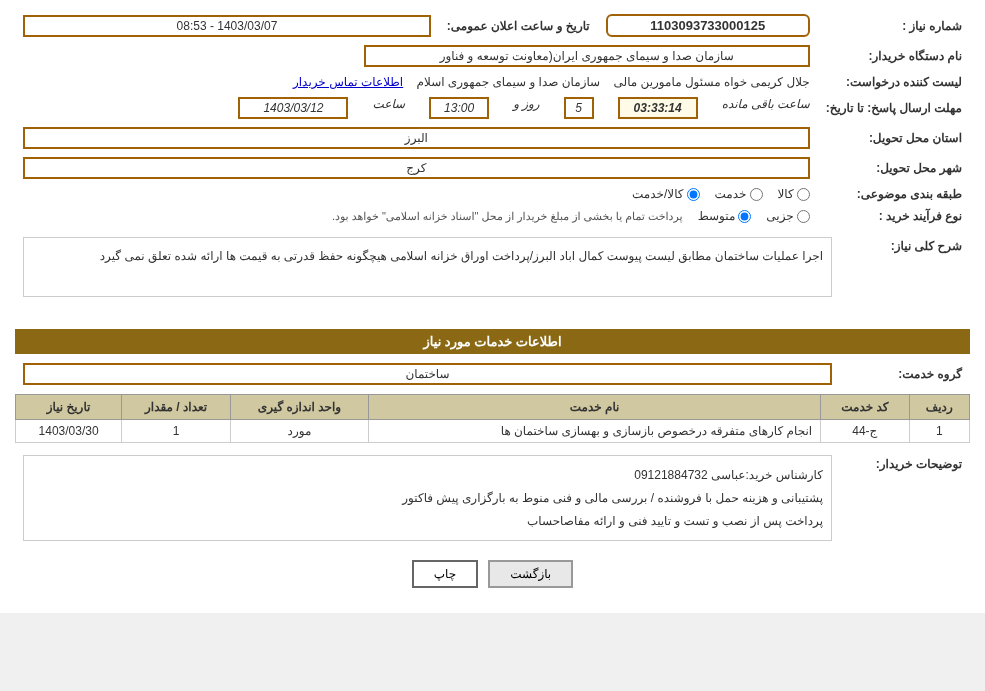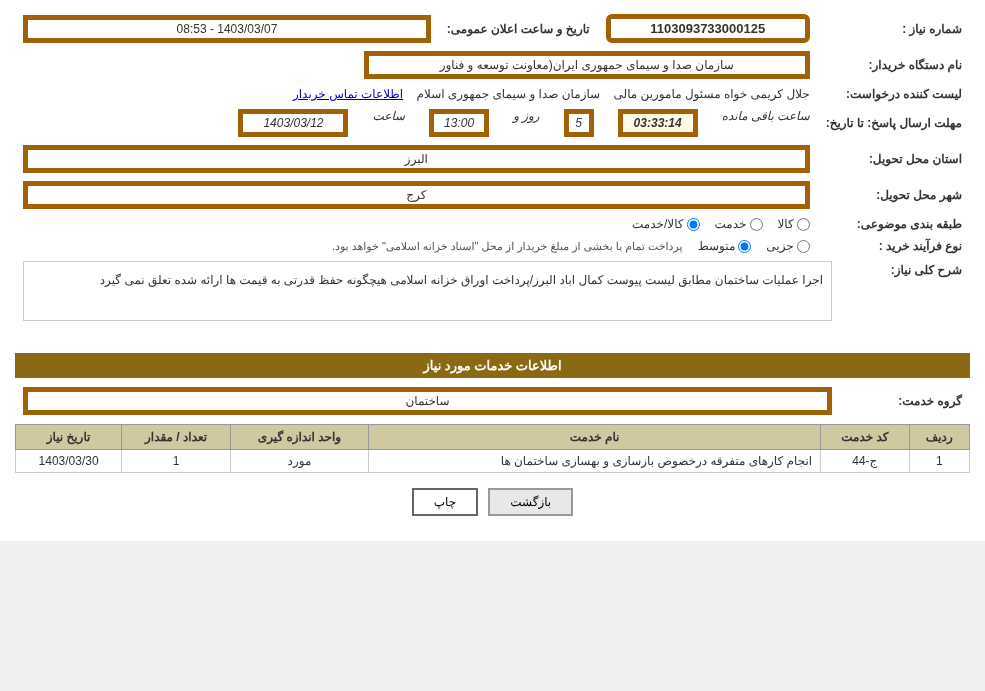--- a/index.html
+++ b/index.html
@@ -119,21 +119,21 @@
       font-size: 12px;
     }
     .btn-back {
       background: #e8e8e8;
       border: 2px solid #999;
       padding: 5px 20px;
       cursor: pointer;
       font-size: 12px;
     }
     .inner-input {
-      border: 5px solid #a16207;
+      border: 2px solid #a16207;
       padding: 2px 5px;
       background: #fff;
     }
   </style>
 </head>
 <body>
 
 <div class="page-container">
 
 
@@ -233,21 +233,21 @@
                 <span>متوسط</span>
               </label>
             </div>
             <span style="color:#555;font-size:11px;">پرداخت تمام یا بخشی از مبلغ خریدار از محل "اسناد خزانه اسلامی" خواهد بود.</span>
           </div>
         </td>
       </tr>
     </tbody>
       </table>
 
-    <table class="info-table" style="">
+    <table class="info-table" style="margin-top:6px;">
       <tbody>
           <tr>
         <td class="label-cell" style="vertical-align:top;padding-top:6px;">شرح کلی نیاز:</td>
         <td>
           <div class="description-box">اجرا عملیات ساختمان مطابق لیست پیوست کمال اباد البرز/پرداخت اوراق خزانه اسلامی هیچگونه حفظ قدرتی به قیمت ها ارائه شده تعلق نمی گیرد</div>
         </td>
       </tr>
     </tbody>
       </table>
 
@@ -280,19 +280,29 @@
       <td>1</td>
       <td>ج-44</td>
       <td style="text-align:right;">انجام کارهای متفرقه درخصوص بازسازی و بهسازی ساختمان ها</td>
       <td>مورد</td>
       <td>1</td>
       <td>1403/03/30</td>
     </tr>
         </tbody>
     </table>
 
+    <table class="info-table" style="margin-top:8px;">
+      <tbody>
+          <tr>
+        <td class="label-cell" style="vertical-align:top;padding-top:6px;">توضیحات خریدار:</td>
+        <td>
+          <div class="notes-box" id="buyer-notes-content">کارشناس خرید:عباسی 09121884732<br>پشتیبانی و هزینه حمل با فروشنده / بررسی مالی و فنی منوط به بارگزاری پیش فاکتور<br>پرداخت پس از نصب و تست و تایید فنی و ارائه مفاصاحساب</div>
+        </td>
+      </tr>
+    </tbody>
+      </table>
 
     <div class="button-row">
       <button class="btn-back">بازگشت</button>
       <button class="btn-print">چاپ</button>
     </div>
   </div>
 </div>
 
 </body></html>

